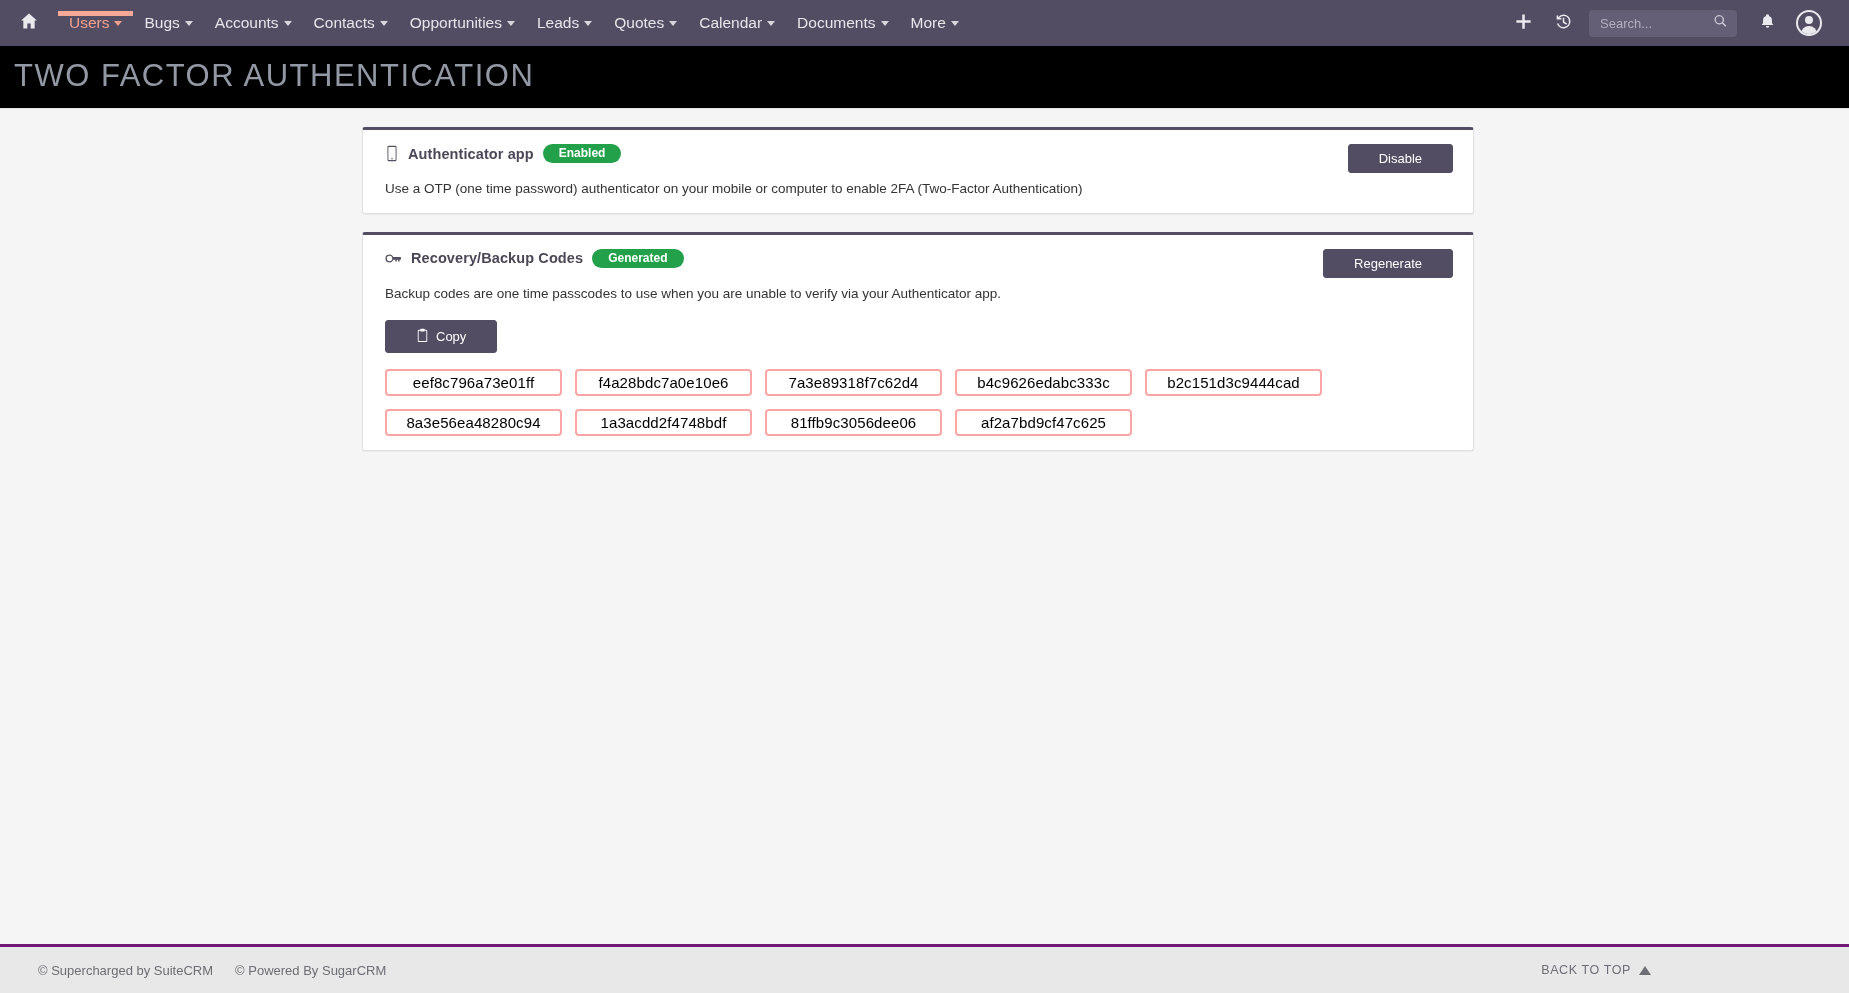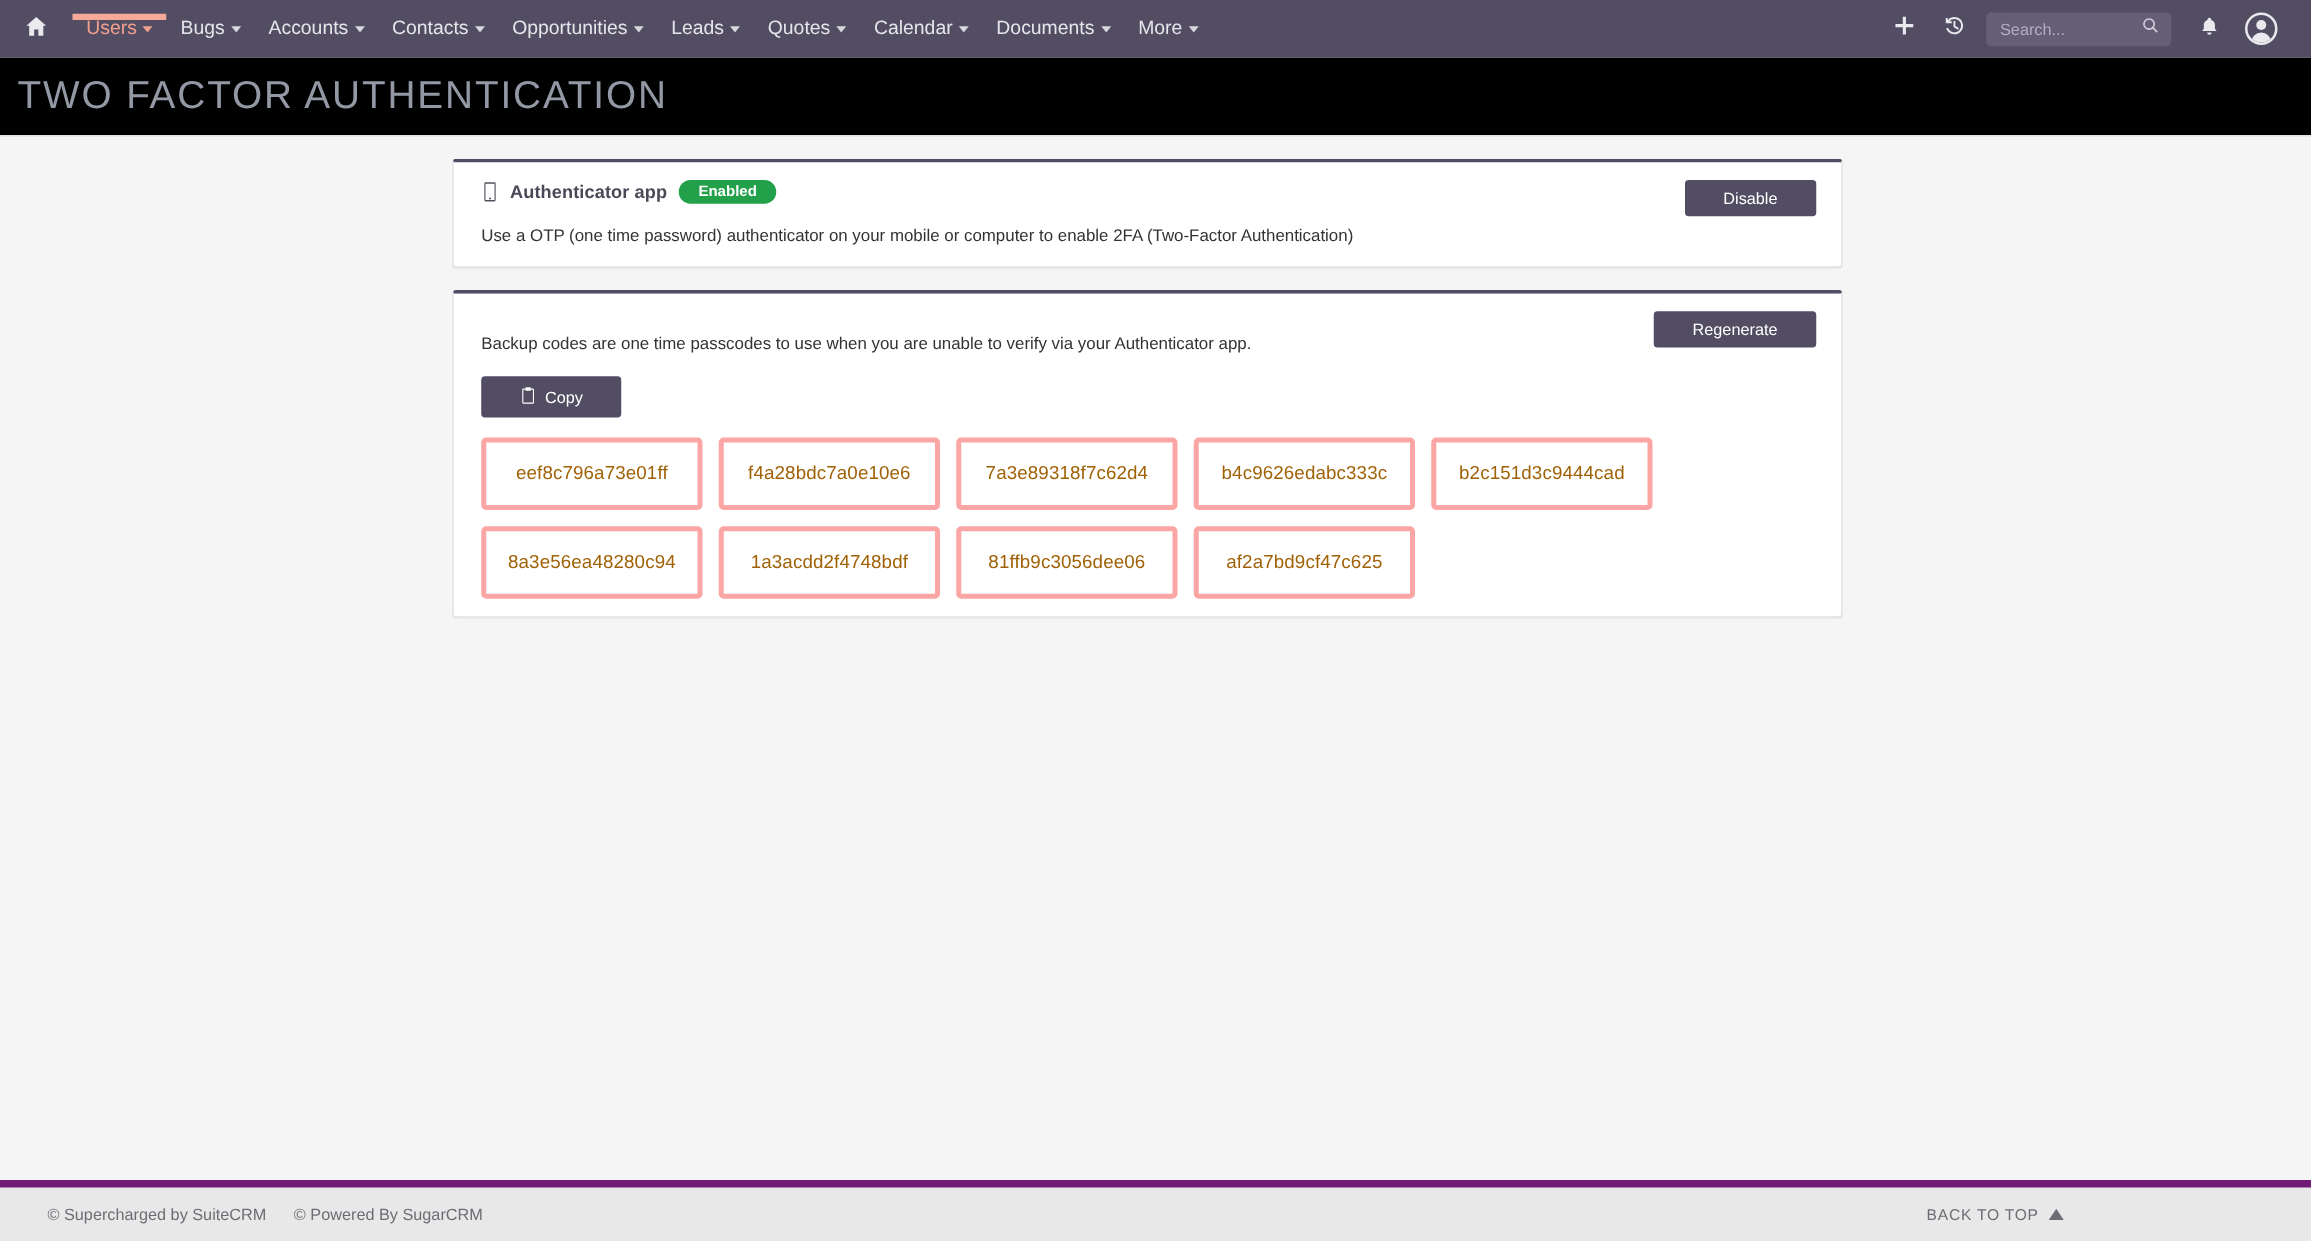--- a/index.html
+++ b/index.html
@@ -199,40 +199,40 @@
     line-height: 1.4;
   }
   .copy-row { margin-top: 16px; }
   .codes-grid {
     margin-top: 16px;
     display: grid;
     grid-template-columns: repeat(5, 177px);
     gap: 13px 13px;
   }
   .code-box {
-    border: 4px solid #fca5a5;
+    border: 2px solid #fca5a5;
     border-radius: 4px;
     background: #ffffff;
-    height: 58px;
+    height: 27px;
     display: flex;
     align-items: center;
     justify-content: center;
     font-size: 15px;
-    color: #a16207;
+    color: #000000;
     letter-spacing: 0.1px;
     cursor: text;
   }
 
   
   .footer {
     position: absolute;
     bottom: 0; left: 0; right: 0;
     height: 49px;
     background: #e8e8e8;
-    border-top: 6px solid #701a75;
+    border-top: 3px solid #701a75;
     display: flex;
     align-items: center;
     padding: 0 18px 0 38px;
     font-size: 13px;
     color: #6d6d75;
   }
   .footer-left { display: flex; gap: 22px; }
   .footer-link { cursor: pointer; }
   .back-to-top {
     margin-left: auto;
@@ -364,20 +364,30 @@
         <span class="panel-title">Authenticator app</span>
         <span class="badge">Enabled</span>
       </div>
       <div class="panel-action">
         <button class="btn">Disable</button>
       </div>
       <div class="panel-desc">Use a OTP (one time password) authenticator on your mobile or computer to enable 2FA (Two-Factor Authentication)</div>
     </div>
 
     <div class="panel">
+      <div class="panel-head">
+        <span class="panel-icon">
+          <svg width="17" height="13" viewBox="0 0 24 16">
+            <path d="M6.4 2.2 a5.8 5.8 0 0 0 0 11.6 a5.8 5.8 0 0 0 5.45-3.9 H14.6 v2.3 h2.1 v-2.3 h1.7 v2.3 h2.1 v-2.3 h1.9 V5.8 H11.85 A5.8 5.8 0 0 0 6.4 2.2 Z m0 2 a3.8 3.8 0 1 1 0 7.6 a3.8 3.8 0 0 1 0-7.6 Z"></path>
+            <circle cx="6.4" cy="8" r="1.55" fill="#fff"></circle>
+          </svg>
+        </span>
+        <span class="panel-title">Recovery/Backup Codes</span>
+        <span class="badge">Generated</span>
+      </div>
       <div class="panel-action">
         <button class="btn">Regenerate</button>
       </div>
       <div class="panel-desc">Backup codes are one time passcodes to use when you are unable to verify via your Authenticator app.</div>
 
       <div class="copy-row">
         <button class="btn">
           <span>
             <svg width="13" height="15" viewBox="0 0 18 22">
               <path d="M6 1.2 h6 v1.4 h2.4 a1.5 1.5 0 0 1 1.5 1.5 V19 a1.5 1.5 0 0 1 -1.5 1.5 H3.6 A1.5 1.5 0 0 1 2.1 19 V4.1 a1.5 1.5 0 0 1 1.5 -1.5 H6 Z m-2.4 2.8 a.2.2 0 0 0 -.2.2 V19 a.2.2 0 0 0 .2.2 h10.8 a.2.2 0 0 0 .2-.2 V4.2 a.2.2 0 0 0 -.2-.2 H12 v1.3 H6 V4 Z"></path>

